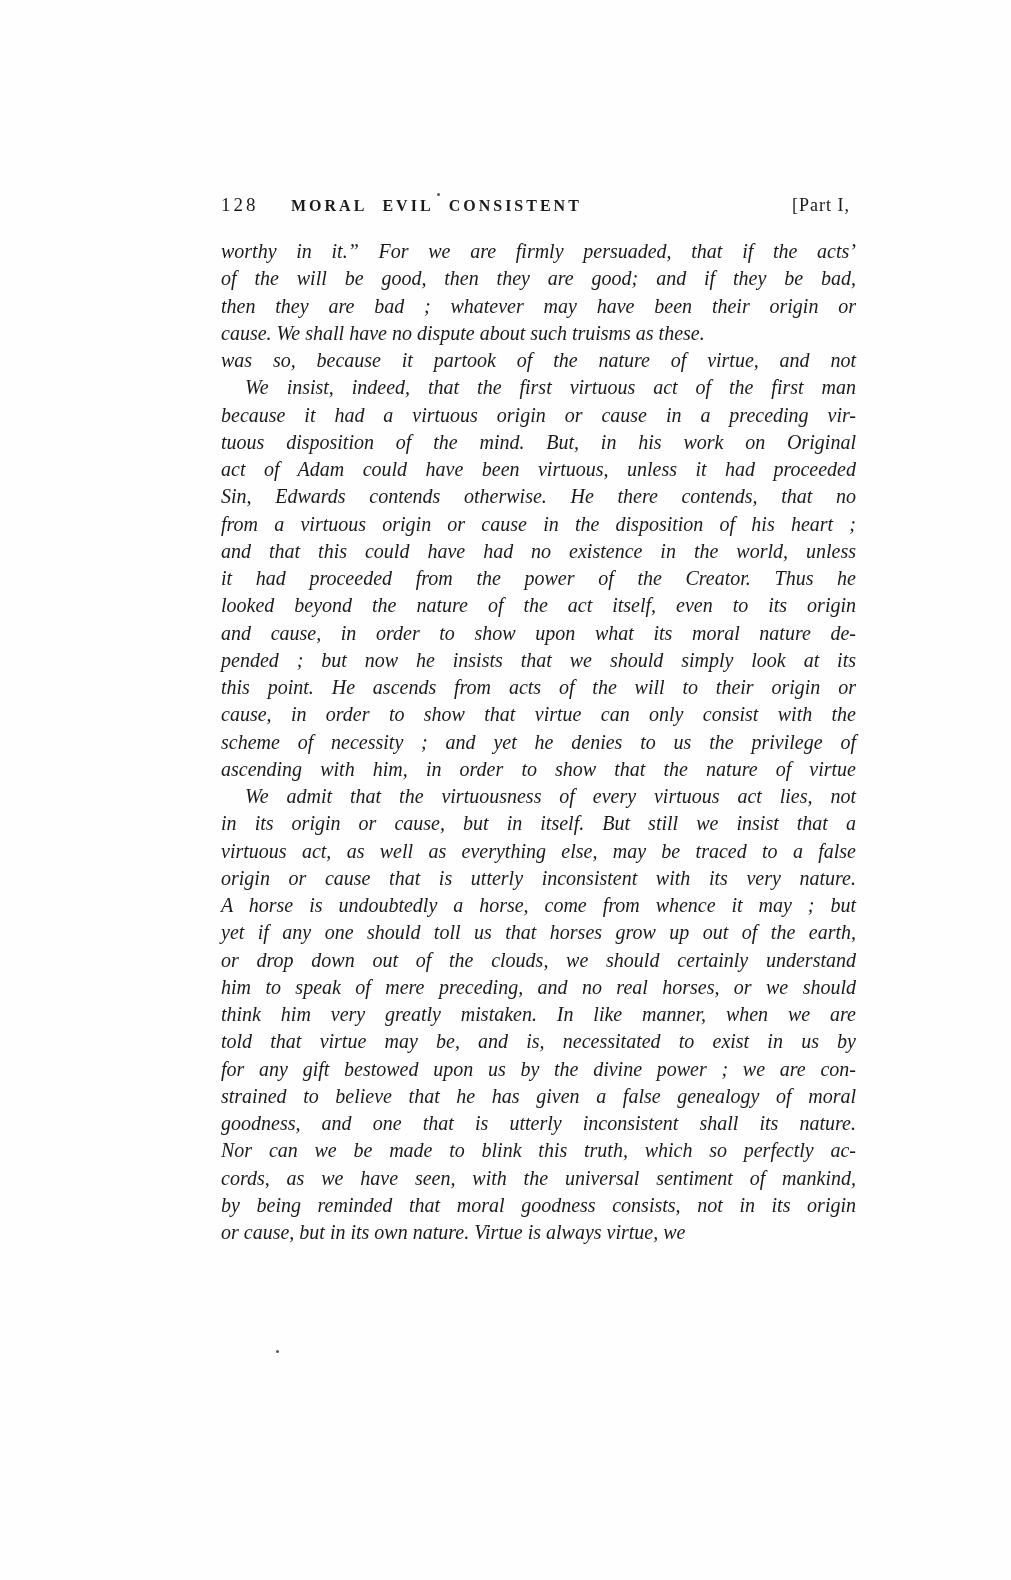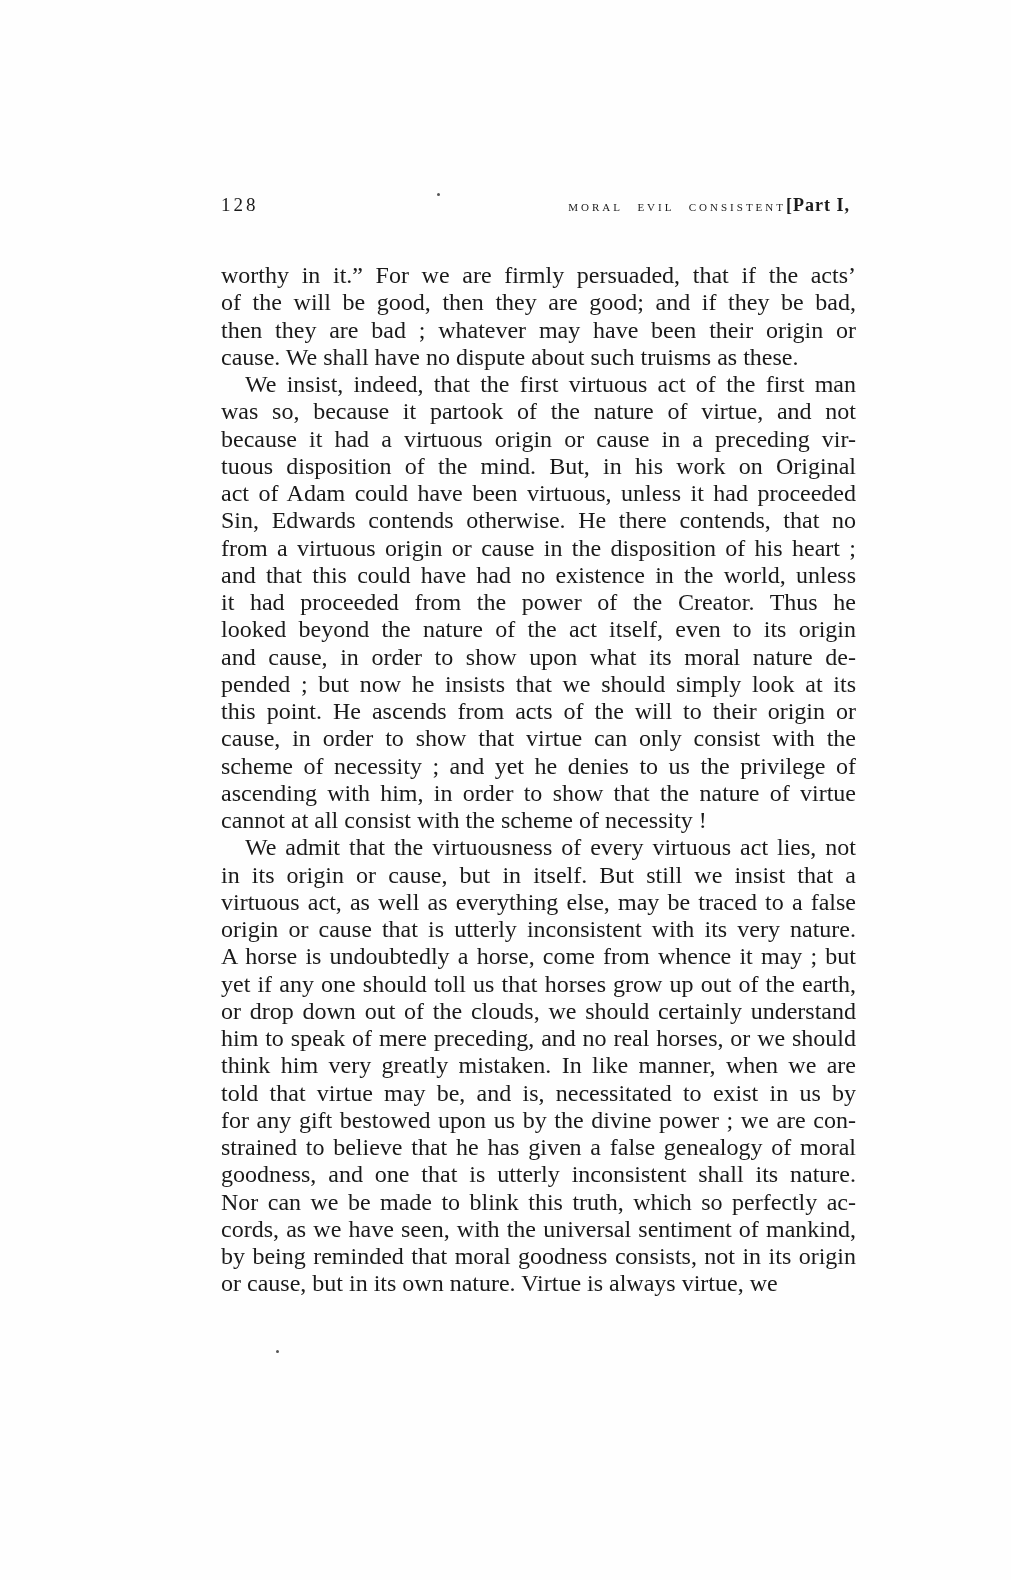--- a/index.html
+++ b/index.html
@@ -24,40 +24,41 @@
     display: flex;
     align-items: baseline;
   }
   .pagenum {
     font-size: 19px;
     letter-spacing: 3px;
     min-width: 70px;
   }
   .running-title {
     flex: 1;
-    text-align: right;
-    font-size: 11px;
+    text-align: left;
+    font-size: 16px;
     letter-spacing: 3px;
     word-spacing: 9px;
     white-space: nowrap;
+    font-weight: bold;
   }
   .part {
     font-size: 18px;
     letter-spacing: 1px;
     min-width: 70px;
-    text-align: left;
-    font-weight: bold;
+    text-align: center;
   }
   .body-text {
     position: absolute;
     left: 221px;
-    top: 262px;
+    top: 238px;
     width: 635px;
-    font-size: 24px;
+    font-size: 20px;
     line-height: 27.25px;
+    font-style: italic;
   }
   .paragraph { margin: 0; }
   .line {
     text-align: justify;
     text-align-last: justify;
     white-space: normal;
   }
   .line.para-end { text-align-last: left; }
   .line.para-start { text-indent: 24px; }
   .speck {
@@ -80,37 +81,36 @@
   </div>
 
   <div class="body-text">
       <div class="paragraph">
         <div class="line">worthy in it.”  For we are firmly persuaded, that if the acts’</div>
         <div class="line">of the will be good, then they are good; and if they be bad,</div>
         <div class="line">then they are bad ; whatever may have been their origin or</div>
         <div class="line para-end">cause.  We shall have no dispute about such truisms as these.</div>
       </div>
       <div class="paragraph">
+        <div class="line">was so, because it partook of the nature of virtue, and not</div>
         <div class="line para-start">We insist, indeed, that the first virtuous act of the first man</div>
-        <div class="line">was so, because it partook of the nature of virtue, and not</div>
         <div class="line">because it had a virtuous origin or cause in a preceding vir-</div>
         <div class="line">tuous disposition of the mind.  But, in his work on Original</div>
         <div class="line">act of Adam could have been virtuous, unless it had proceeded</div>
         <div class="line">Sin, Edwards contends otherwise.  He there contends, that no</div>
         <div class="line">from a virtuous origin or cause in the disposition of his heart ;</div>
         <div class="line">and that this could have had no existence in the world, unless</div>
         <div class="line">it had proceeded from the power of the Creator.  Thus he</div>
         <div class="line">looked beyond the nature of the act itself, even to its origin</div>
         <div class="line">and cause, in order to show upon what its moral nature de-</div>
         <div class="line">pended ; but now he insists that we should simply look at its</div>
         <div class="line">this point.  He ascends from acts of the will to their origin or</div>
         <div class="line">cause, in order to show that virtue can only consist with the</div>
         <div class="line">scheme of necessity ; and yet he denies to us the privilege of</div>
         <div class="line">ascending with him, in order to show that the nature of virtue</div>
-        <div class="line para-end">cannot at all consist with the scheme of necessity !</div>
       </div>
       <div class="paragraph">
         <div class="line para-start">We admit that the virtuousness of every virtuous act lies, not</div>
         <div class="line">in its origin or cause, but in itself.  But still we insist that a</div>
         <div class="line">virtuous act, as well as everything else, may be traced to a false</div>
         <div class="line">origin or cause that is utterly inconsistent with its very nature.</div>
         <div class="line">A horse is undoubtedly a horse, come from whence it may ; but</div>
         <div class="line">yet if any one should toll us that horses grow up out of the earth,</div>
         <div class="line">or drop down out of the clouds, we should certainly understand</div>
         <div class="line">him to speak of mere preceding, and no real horses, or we should</div>

